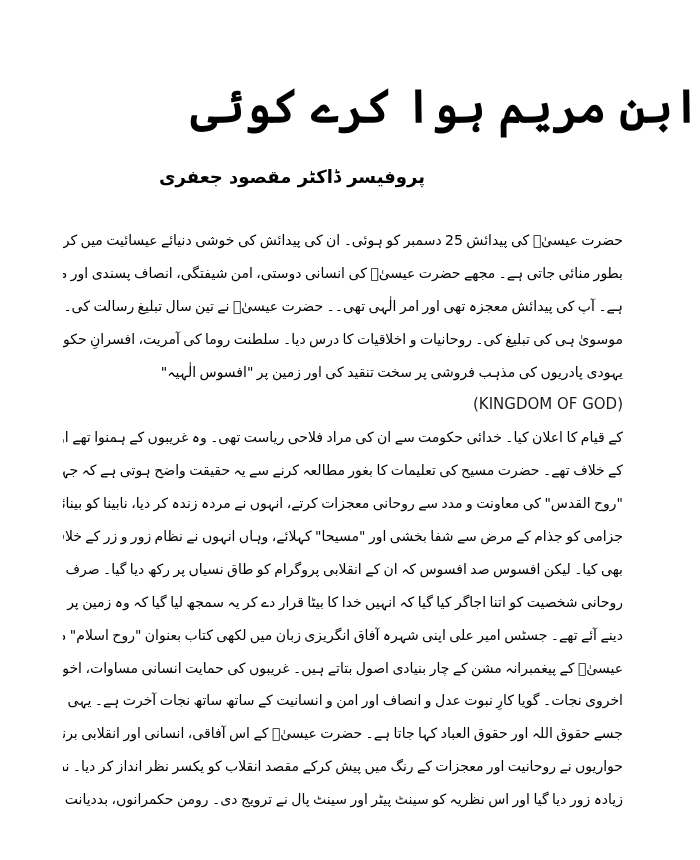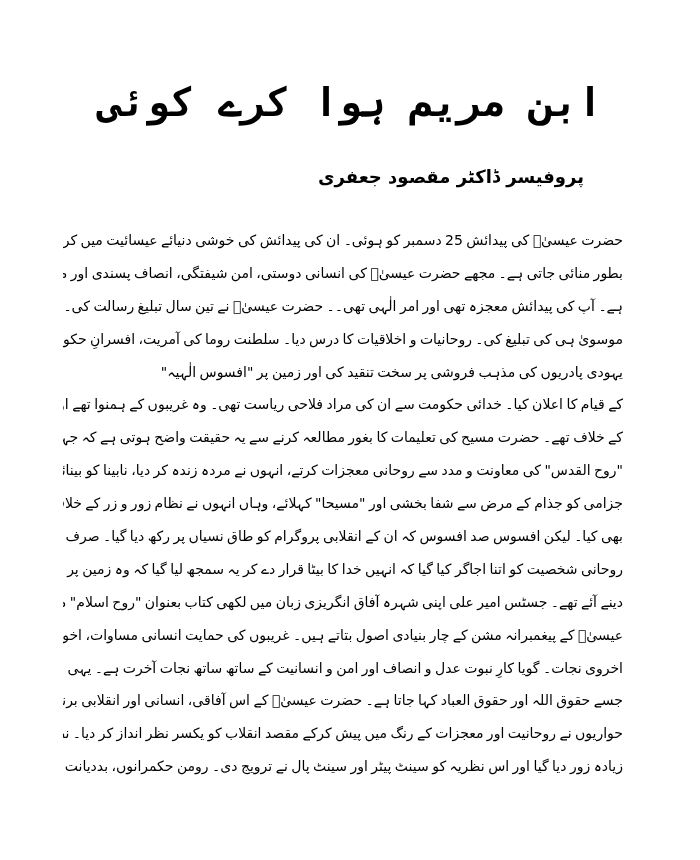--- a/index.html
+++ b/index.html
@@ -18,34 +18,33 @@
   .page {
     position: absolute;
     inset: 0;
     background: #ffffff;
   }
   .doc-title {
     position: absolute;
     top: 74px;
     left: 0;
     width: 700px;
-    text-align: center;
     direction: rtl;
-    font-size: 40px;
+    font-size: 46px;
     font-weight: bold;
     line-height: 64px;
     color: #000000;
-    font-family: Liberation Mono, monospace;
+    font-family: Liberation Sans, sans-serif;
   }
   .doc-byline {
     position: absolute;
     top: 160px;
     left: 0;
     width: 584px;
-    text-align: right;
+    text-align: center;
     direction: rtl;
     font-size: 18px;
     font-weight: 600;
     line-height: 34px;
     color: #000000;
   }
   .doc-body {
     position: absolute;
     top: 224px;
     right: 77px;
@@ -85,20 +84,21 @@
   <div class="doc-title">ابن مریم ہوا کرے کوئی</div>
 
   <div class="doc-byline">پروفیسر ڈاکٹر مقصود جعفری</div>
 
   <div class="doc-body">
     <div class="body-line">حضرت عیسیٰؑ کی پیدائش 25 دسمبر کو ہوئی۔ ان کی پیدائش کی خوشی دنیائے عیسائیت میں کرسمس کی تقریبات کے</div>
     <div class="body-line">بطور منائی جاتی ہے۔ مجھے حضرت عیسیٰؑ کی انسانی دوستی، امن شیفتگی، انصاف پسندی اور محبت نوازی نے مسحور کیا</div>
     <div class="body-line">ہے۔ آپ کی پیدائش معجزہ تھی اور امر الٰہی تھی۔۔ حضرت عیسیٰؑ نے تین سال تبلیغ رسالت کی۔ آپ نے شریعت</div>
     <div class="body-line">موسویٰ ہی کی تبلیغ کی۔ روحانیات و اخلاقیات کا درس دیا۔ سلطنت روما کی آمریت، افسرانِ حکومت کی زر پرستی اور</div>
     <div class="body-line partial">یہودی پادریوں کی مذہب فروشی پر سخت تنقید کی اور زمین پر "افسوس الٰہیہ"</div>
+    <div class="body-line latin" dir="ltr">(KINGDOM OF GOD)</div>
     <div class="body-line">کے قیام کا اعلان کیا۔ خدائی حکومت سے ان کی مراد فلاحی ریاست تھی۔ وہ غریبوں کے ہمنوا تھے اور ملوکیت و ملائیت</div>
     <div class="body-line">کے خلاف تھے۔ حضرت مسیح کی تعلیمات کا بغور مطالعہ کرنے سے یہ حقیقت واضح ہوتی ہے کہ جہاں وہ ایک طرف</div>
     <div class="body-line">"روح القدس" کی معاونت و مدد سے روحانی معجزات کرتے، انہوں نے مردہ زندہ کر دیا، نابینا کو بینائی عطا کی،</div>
     <div class="body-line">جزامی کو جذام کے مرض سے شفا بخشی اور "مسیحا" کہلائے، وہاں انہوں نے نظام زور و زر کے خلاف اعلان بغاوت</div>
     <div class="body-line">بھی کیا۔ لیکن افسوس صد افسوس کہ ان کے انقلابی پروگرام کو طاق نسیاں پر رکھ دیا گیا۔ صرف اور صرف ان کی</div>
     <div class="body-line">روحانی شخصیت کو اتنا اجاگر کیا گیا کہ انہیں خدا کا بیٹا قرار دے کر یہ سمجھ لیا گیا کہ وہ زمین پر ہمارے گناہوں کا کفارہ</div>
     <div class="body-line">دینے آئے تھے۔ جسٹس امیر علی اپنی شہرہ آفاق انگریزی زبان میں لکھی کتاب بعنوان "روح اسلام" میں حضرت</div>
     <div class="body-line">عیسیٰؑ کے پیغمبرانہ مشن کے چار بنیادی اصول بتاتے ہیں۔ غریبوں کی حمایت انسانی مساوات، اخوت عالم گیر اور</div>
     <div class="body-line">اخروی نجات۔ گویا کارِ نبوت عدل و انصاف اور امن و انسانیت کے ساتھ ساتھ نجات آخرت ہے۔ یہی وہ مقصد ہے</div>
     <div class="body-line">جسے حقوق اللہ اور حقوق العباد کہا جاتا ہے۔ حضرت عیسیٰؑ کے اس آفاقی، انسانی اور انقلابی برنامہ کو ان کے چند</div>

